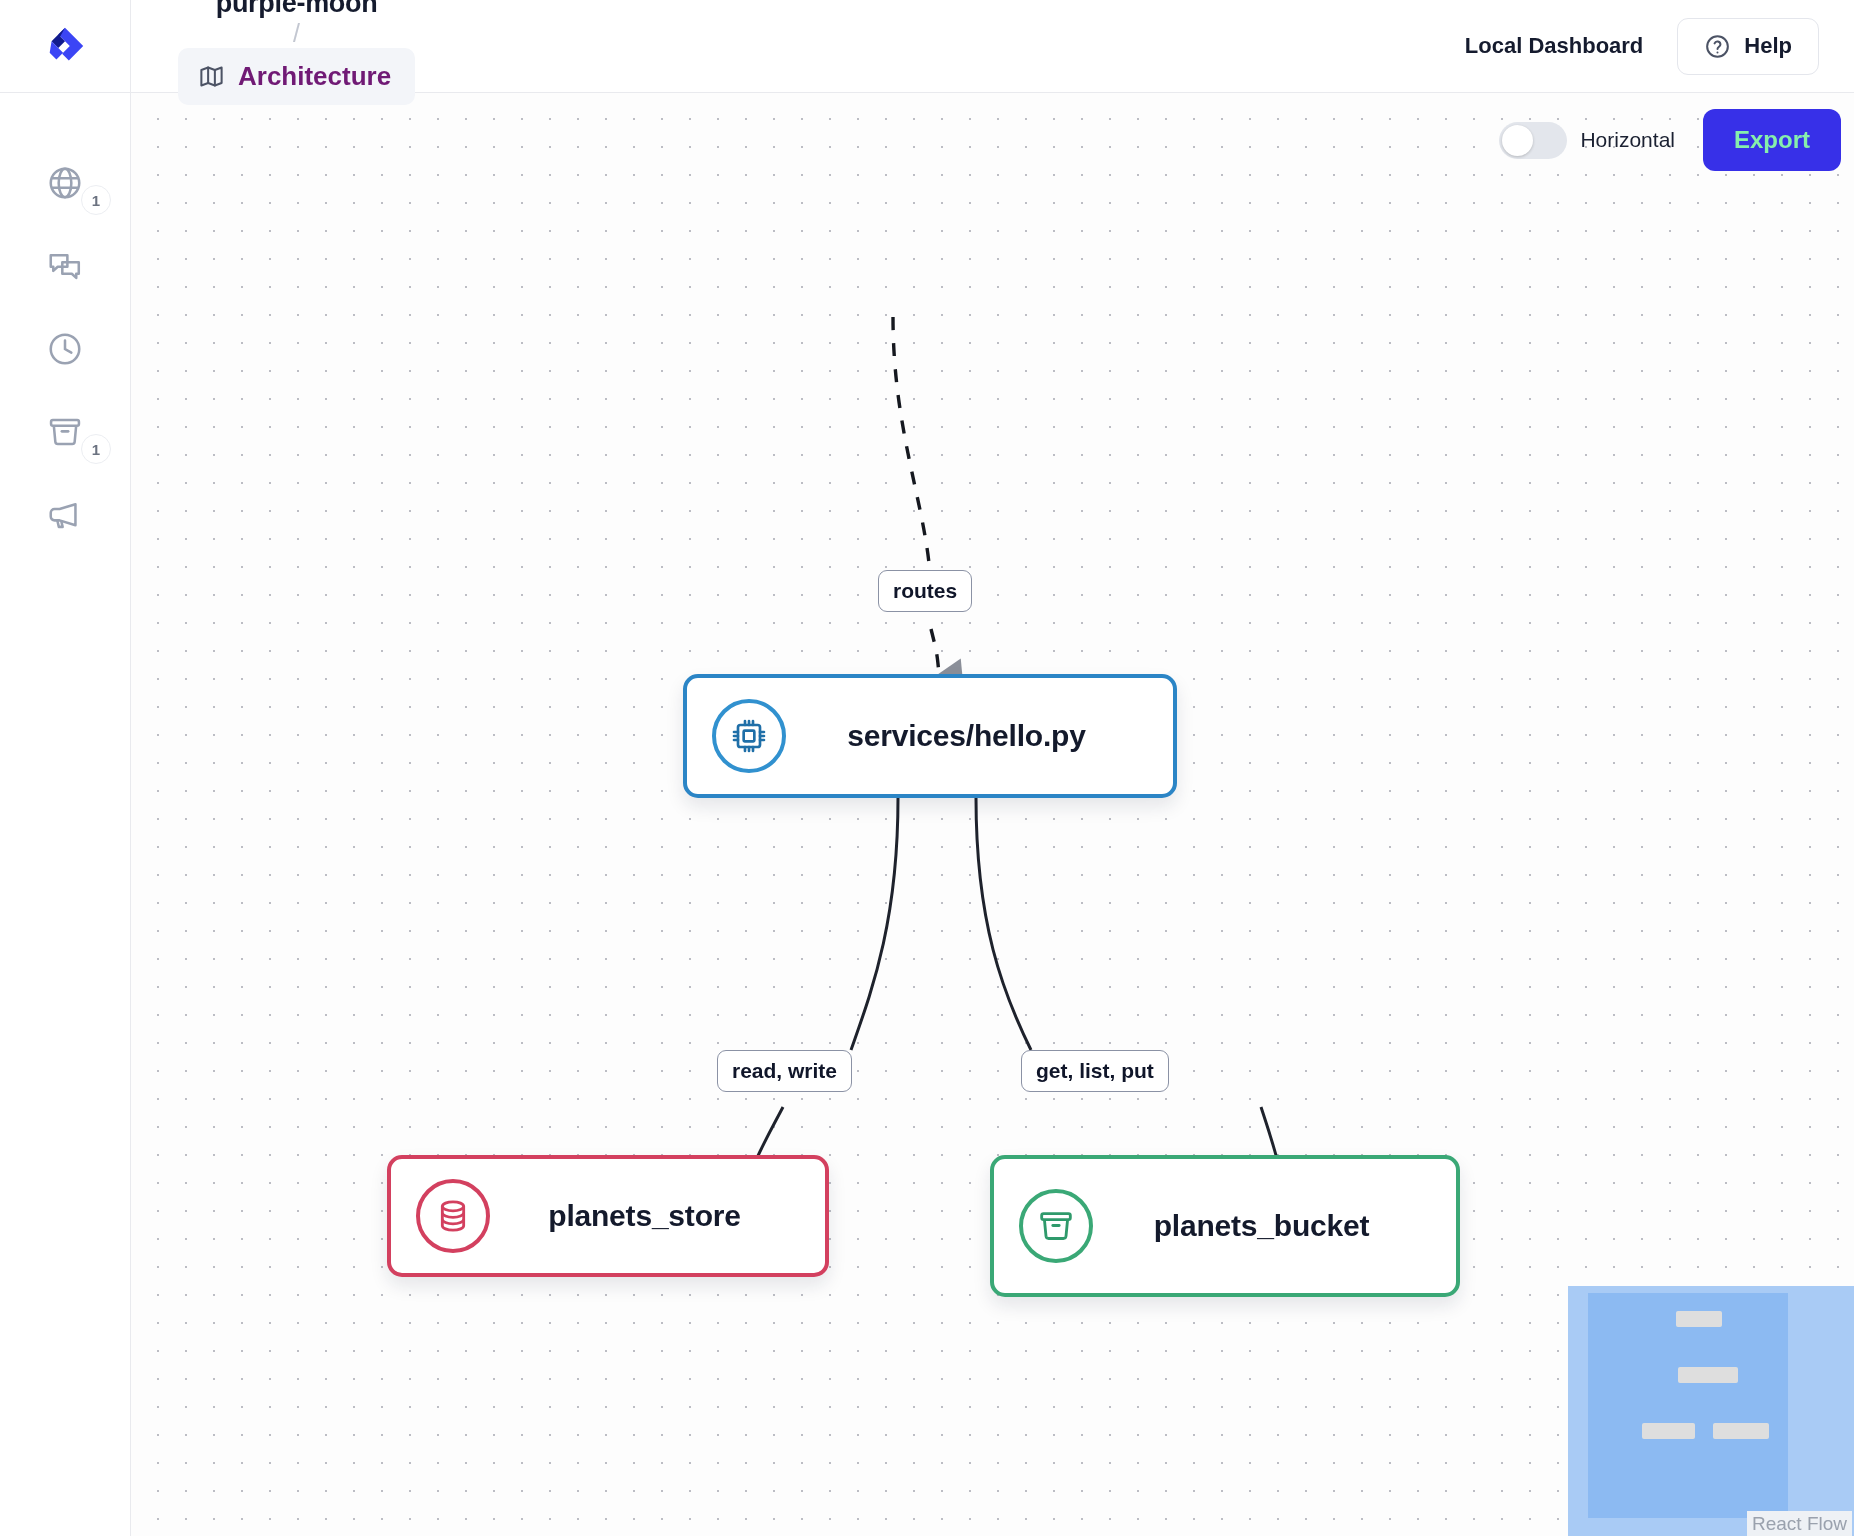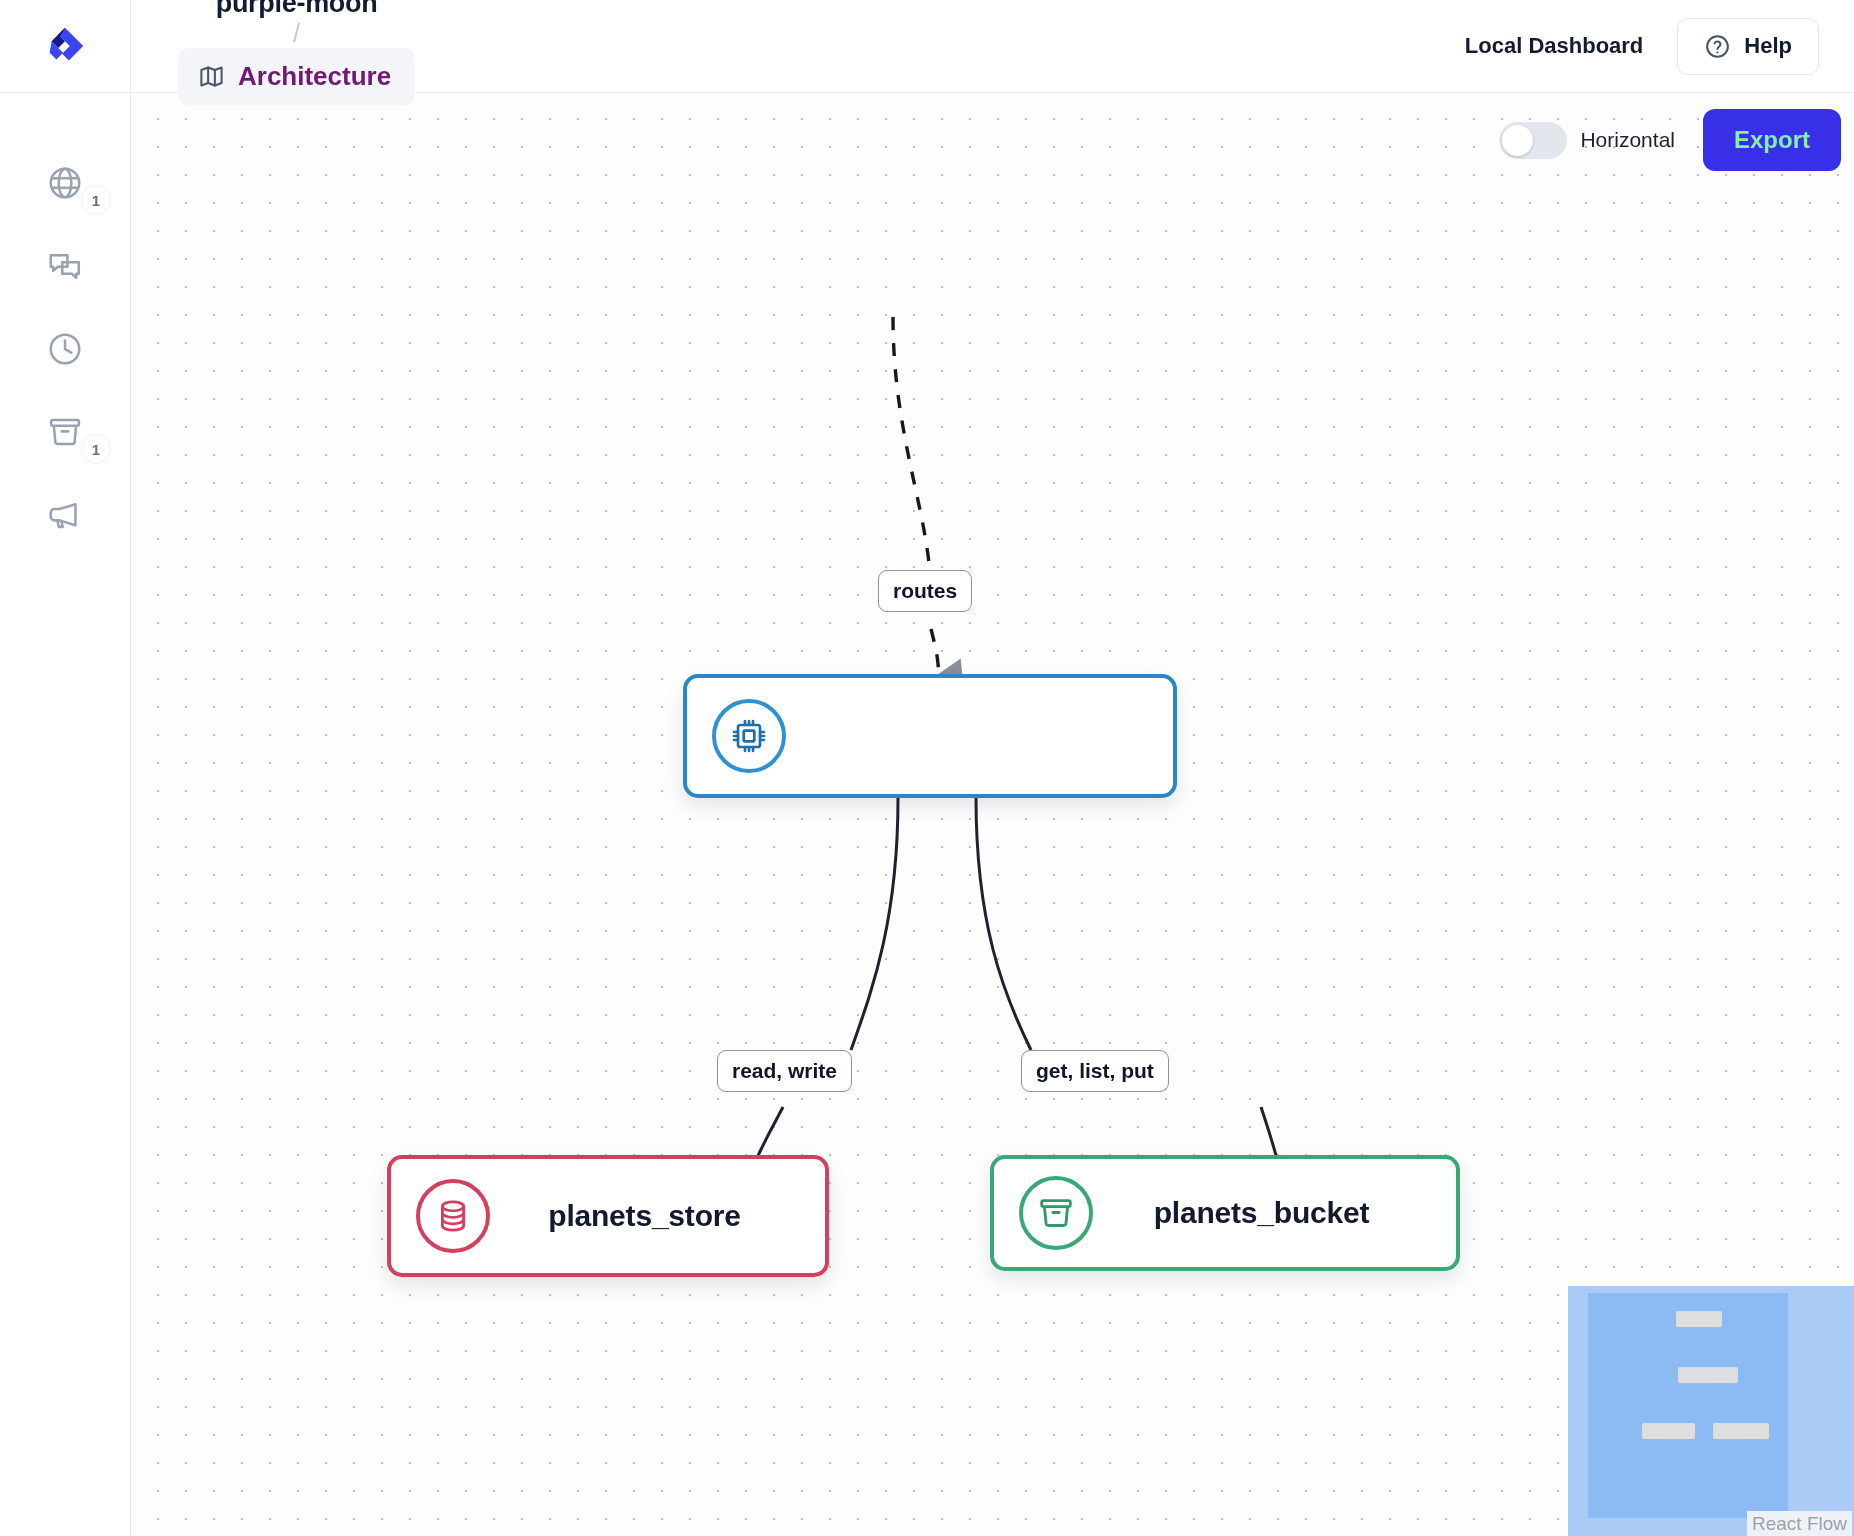--- a/index.html
+++ b/index.html
@@ -154,21 +154,21 @@
   #node-store {
     left: 256px; top: 1062px;
     width: 442px; height: 122px;
     border: 4px solid #d3405f;
     padding-left: 25px;
   }
   #node-store .ring { width: 74px; height: 74px; border: 4px solid #d3405f; }
 
   #node-bucket {
     left: 859px; top: 1062px;
-    width: 470px; height: 116px;
+    width: 470px; height: 142px;
     border: 4px solid #3aa876;
     padding-left: 25px;
   }
   #node-bucket .ring { width: 74px; height: 74px; border: 4px solid #3aa876; }
 
   
   .edge-label {
     position: absolute;
     background: #ffffff;
     border: 1.6px solid #8b92a5;
@@ -315,20 +315,21 @@
 
     <div class="node" id="node-service">
       <div class="ring">
         <svg width="40" height="40" viewBox="0 0 24 24" fill="none" stroke="#1f6fa8" stroke-width="1.6" stroke-linejoin="round">
           <rect x="5.4" y="5.4" width="13.2" height="13.2" rx="1.4"></rect>
           <rect x="8.8" y="8.8" width="6.4" height="6.4" rx="0.6"></rect>
           <path d="M9.6 3v2.4M12 3v2.4M14.4 3v2.4M9.6 18.6V21M12 18.6V21M14.4 18.6V21
                    M3 9.6h2.4M3 12h2.4M3 14.4h2.4M18.6 9.6H21M18.6 12H21M18.6 14.4H21" stroke-linecap="round"></path>
         </svg>
       </div>
+      <span class="node-label">services/hello.py</span>
     </div>
 
     <div class="node" id="node-store">
       <div class="ring">
         <svg width="40" height="40" viewBox="0 0 24 24" fill="none" stroke="#d3405f" stroke-width="1.7">
           <ellipse cx="12" cy="6.2" rx="6.4" ry="2.7"></ellipse>
           <path d="M5.6 6.2v11.6c0 1.5 2.9 2.7 6.4 2.7s6.4-1.2 6.4-2.7V6.2"></path>
           <path d="M5.6 10.1c0 1.5 2.9 2.7 6.4 2.7s6.4-1.2 6.4-2.7"></path>
           <path d="M5.6 14c0 1.5 2.9 2.7 6.4 2.7s6.4-1.2 6.4-2.7"></path>
         </svg>

